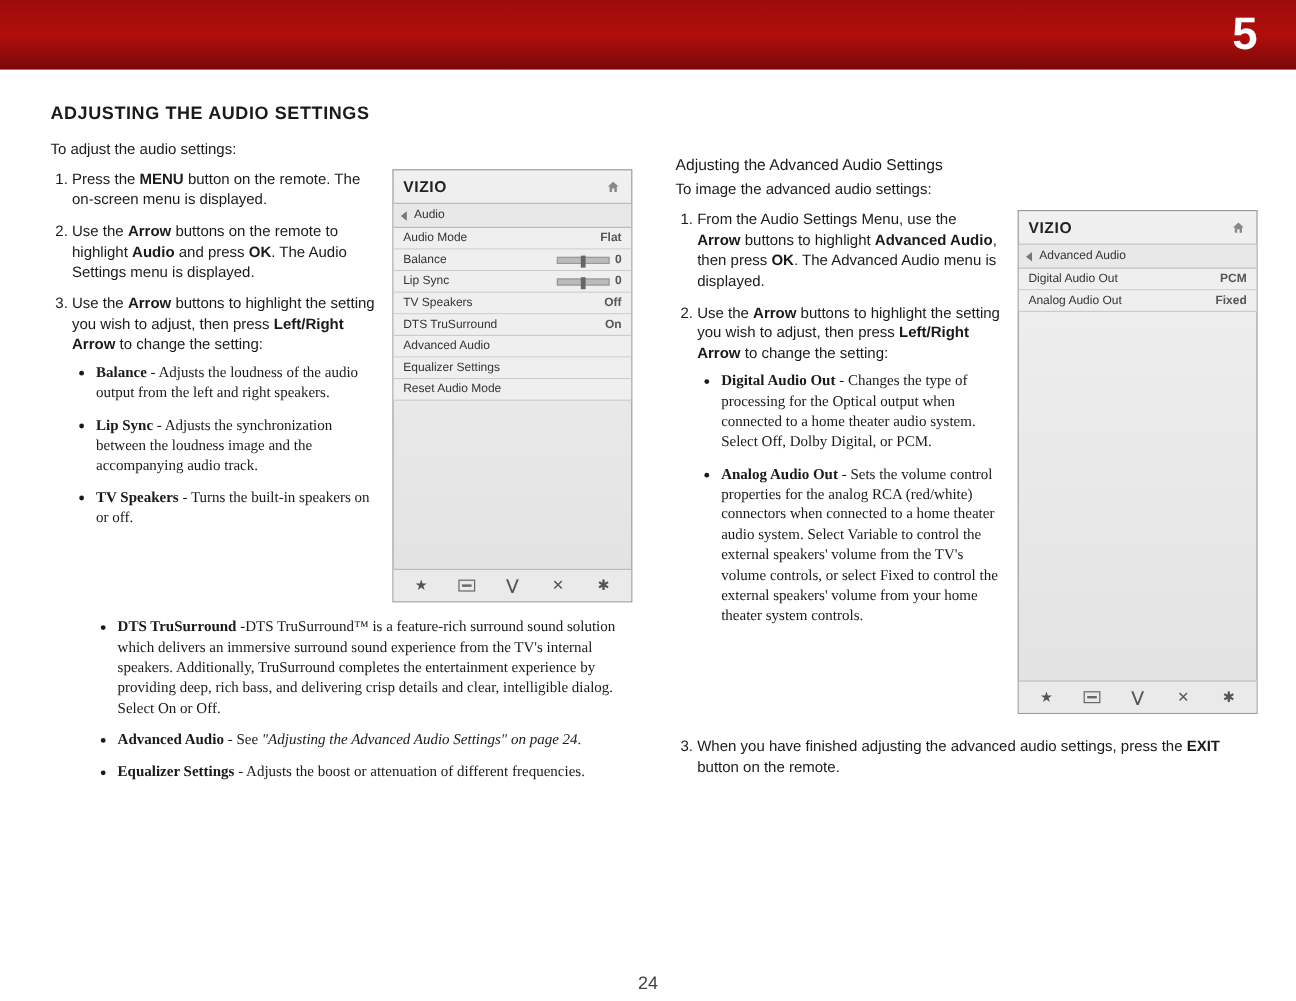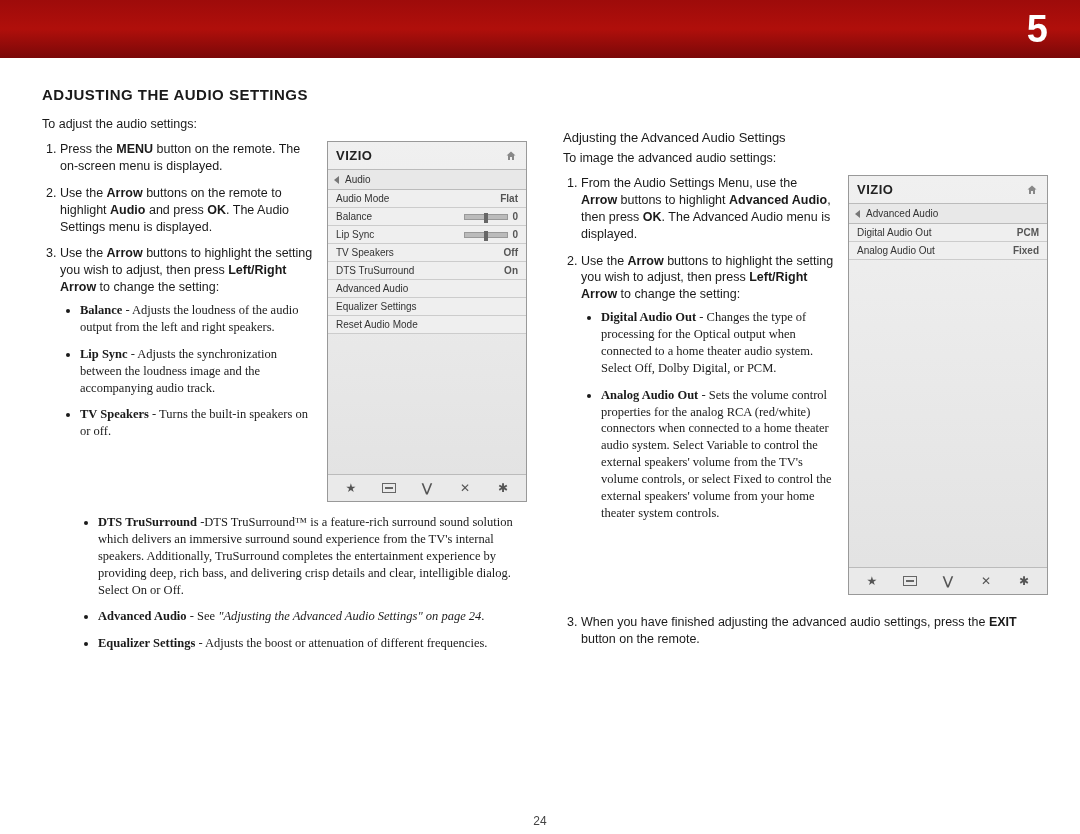--- a/index.html
+++ b/index.html
@@ -15,21 +15,21 @@
   .col-inner { display: flex; gap: 14px; }
   .text-block { flex: 1; }
   ol { padding-left: 18px; font-size: 12.5px; }
   ol > li { margin-bottom: 10px; line-height: 1.35; }
   ul { list-style: disc; padding-left: 20px; margin-top: 6px; }
   ul > li { margin-bottom: 10px; line-height: 1.35; font-size: 12.5px; font-family: Liberation Serif, serif; }
   b { font-weight: 700; }
   i { font-style: italic; }
   .wide { font-size: 12.5px; }
   .wide li { margin-bottom: 10px; line-height: 1.35; }
-  .pagefoot { position: absolute; bottom: 6px; left: 0; right: 0; text-align: center; font-size: 12px; color: #444; }
+  .pagefoot { position: absolute; bottom: 6px; left: 0; right: 0; text-align: center; font-size: 15px; color: #444; }
 
   
   .osd { width: 200px; border: 1px solid #999; background: linear-gradient(to bottom, #f0f0f0, #e2e2e2); font-size: 10px; color: #333; flex-shrink: 0; }
   .osd.tall { height: 420px; display: flex; flex-direction: column; }
   .osd-spacer { flex: 1; }
   .osd-head { display: flex; justify-content: space-between; align-items: center; padding: 6px 8px; border-bottom: 1px solid #bbb; }
   .osd-logo { font-family: Arial, sans-serif; font-weight: 900; font-size: 13px; letter-spacing: 0.5px; color: #222; }
   .osd-crumb { display: flex; align-items: center; gap: 6px; padding: 4px 6px; border-bottom: 1px solid #bbb; background: #e8e8e8; }
   .tri-left { width: 0; height: 0; border-top: 4px solid transparent; border-bottom: 4px solid transparent; border-right: 5px solid #777; }
   .osd-row { display: flex; justify-content: space-between; align-items: center; padding: 3px 8px; border-bottom: 1px solid #ccc; background: #efefef; }

